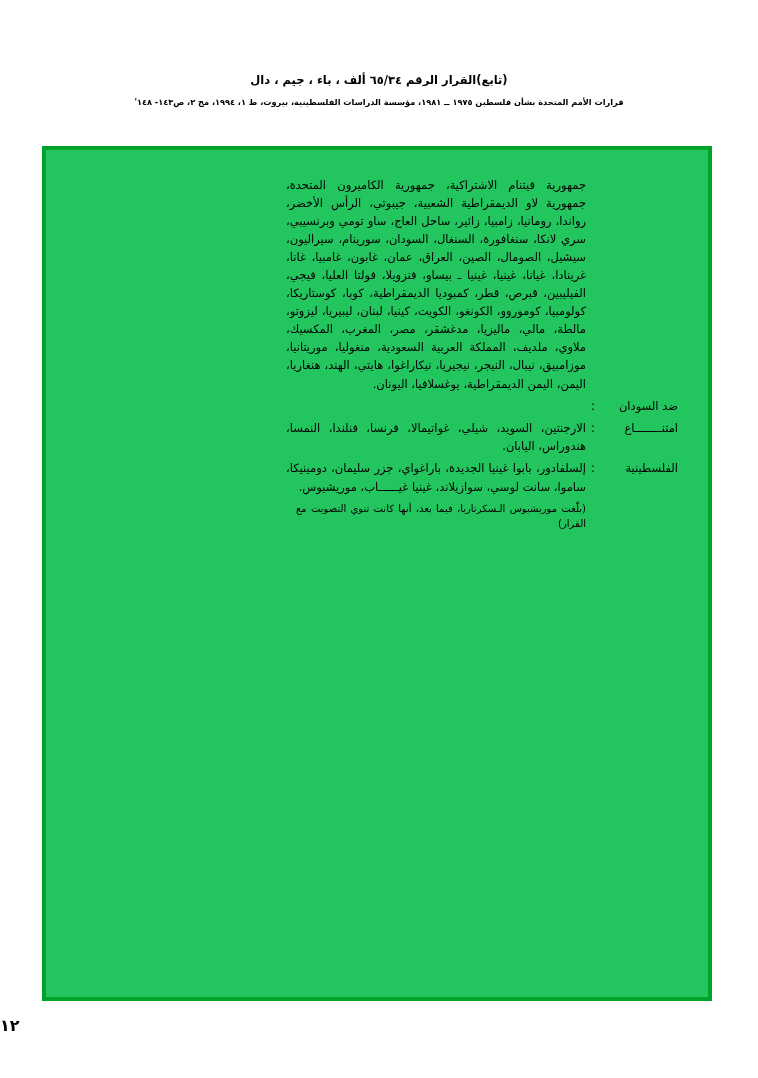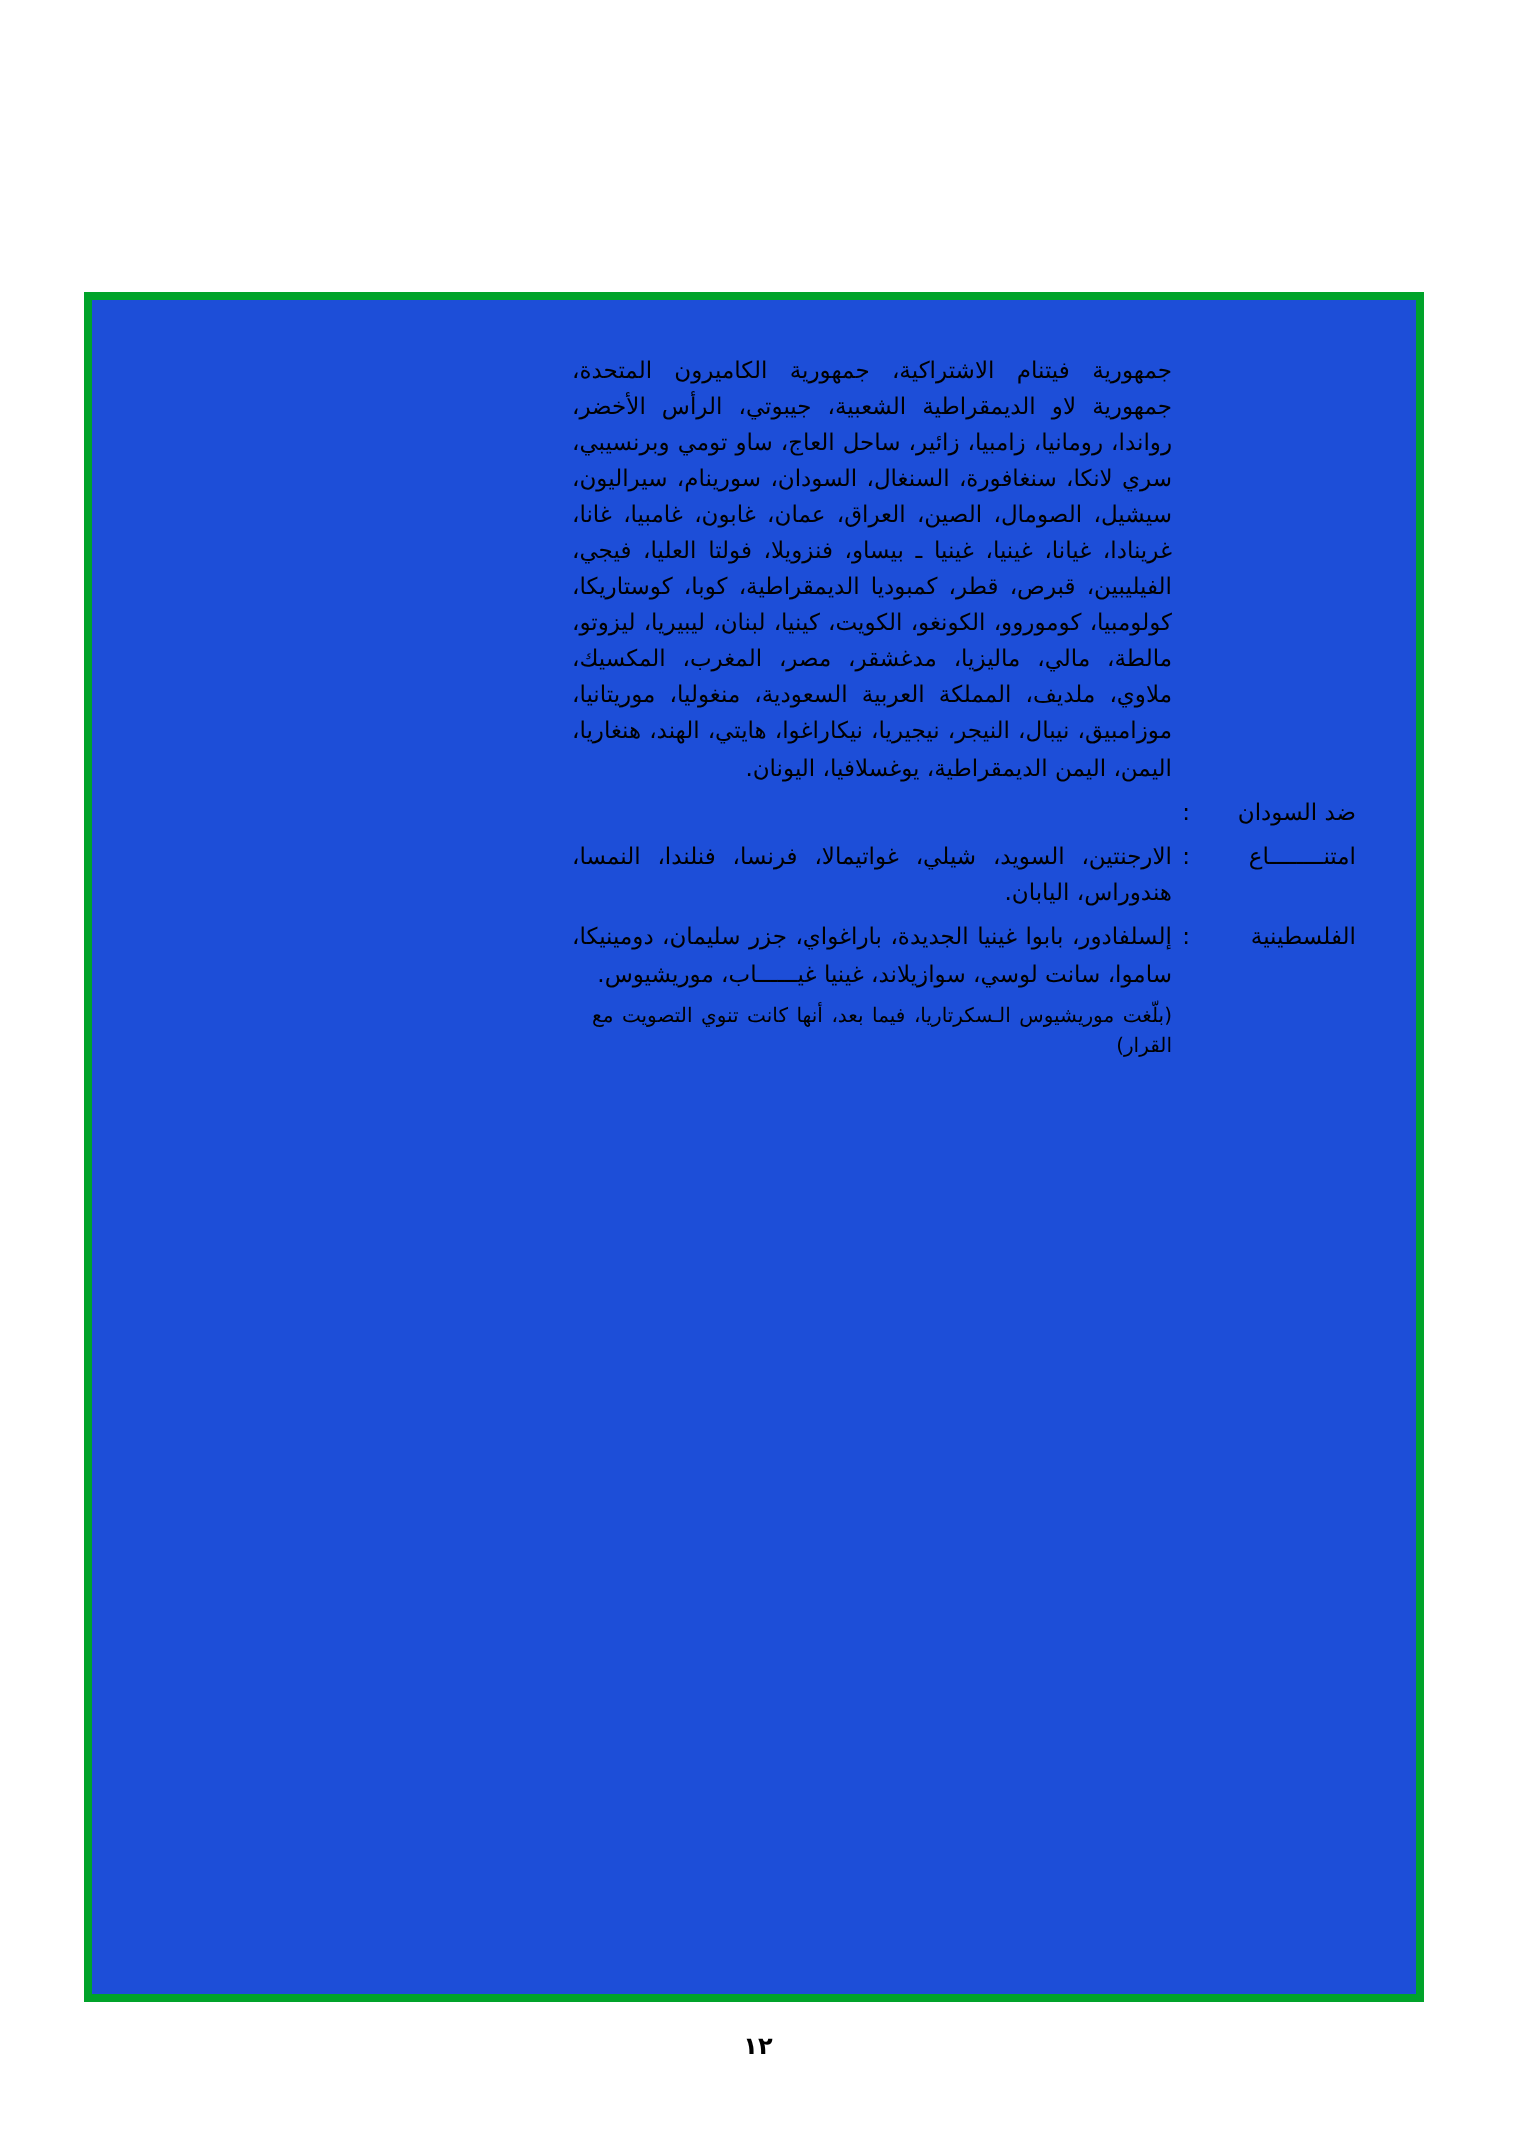--- a/index.html
+++ b/index.html
@@ -40,21 +40,21 @@
     line-height: 1.4;
   }
   .frame {
     position: absolute;
     left: 42px;
     top: 146px;
     width: 670px;
     height: 855px;
     border: 4px solid #00a32a;
     box-sizing: border-box;
-    background: #1d4ed8;
+    background: #22c55e;
   }
   .content {
     position: absolute;
     left: 0;
     top: 0;
     width: 100%;
     height: 100%;
     box-sizing: border-box;
     padding: 26px 30px 10px 30px;
     direction: rtl;
@@ -99,30 +99,34 @@
     line-height: 1.5;
     text-align: justify;
     margin-top: 5px;
     max-width: 290px;
   }
   .page-number {
     position: absolute;
     left: 0;
     right: 0;
     top: 1016px;
-    text-align: center;
-    font-size: 12px;
+    text-align: left;
+    font-size: 16px;
     font-weight: bold;
   }
 </style>
 </head>
 <body>
 
 <div class="page">
 
+  <div class="header">
+    <div class="header-title">(تابع)القرار الرقم ٦٥/٣٤ ألف ، باء ، جيم ، دال</div>
+    <div class="header-source">قرارات الأمم المتحدة بشأن فلسطين ١٩٧٥ ــ ١٩٨١، مؤسسة الدراسات الفلسطينية، بيروت، ط ١، ١٩٩٤، مج ٢، ص١٤٣- ١٤٨'</div>
+  </div>
 
   <div class="frame">
     <div class="content">
 
       <div class="block first-block">
         <div class="col-label"></div>
         <div class="col-colon"></div>
         <div class="col-text">جمهورية فيتنام الاشتراكية، جمهورية الكاميرون المتحدة، جمهورية لاو الديمقراطية الشعبية، جيبوتي، الرأس الأخضر، رواندا، رومانيا، زامبيا، زائير، ساحل العاج، ساو تومي وبرنسيبي، سري لانكا، سنغافورة، السنغال، السودان، سورينام، سيراليون، سيشيل، الصومال، الصين، العراق، عمان، غابون، غامبيا، غانا، غرينادا، غيانا، غينيا، غينيا ـ بيساو، فنزويلا، فولتا العليا، فيجي، الفيليبين، قبرص، قطر، كمبوديا الديمقراطية، كوبا، كوستاريكا، كولومبيا، كوموروو، الكونغو، الكويت، كينيا، لبنان، ليبيريا، ليزوتو، مالطة، مالي، ماليزيا، مدغشقر، مصر، المغرب، المكسيك، ملاوي، ملديف، المملكة العربية السعودية، منغوليا، موريتانيا، موزامبيق، نيبال، النيجر، نيجيريا، نيكاراغوا، هايتي، الهند، هنغاريا، اليمن، اليمن الديمقراطية، يوغسلافيا، اليونان.</div>
       </div>
 

